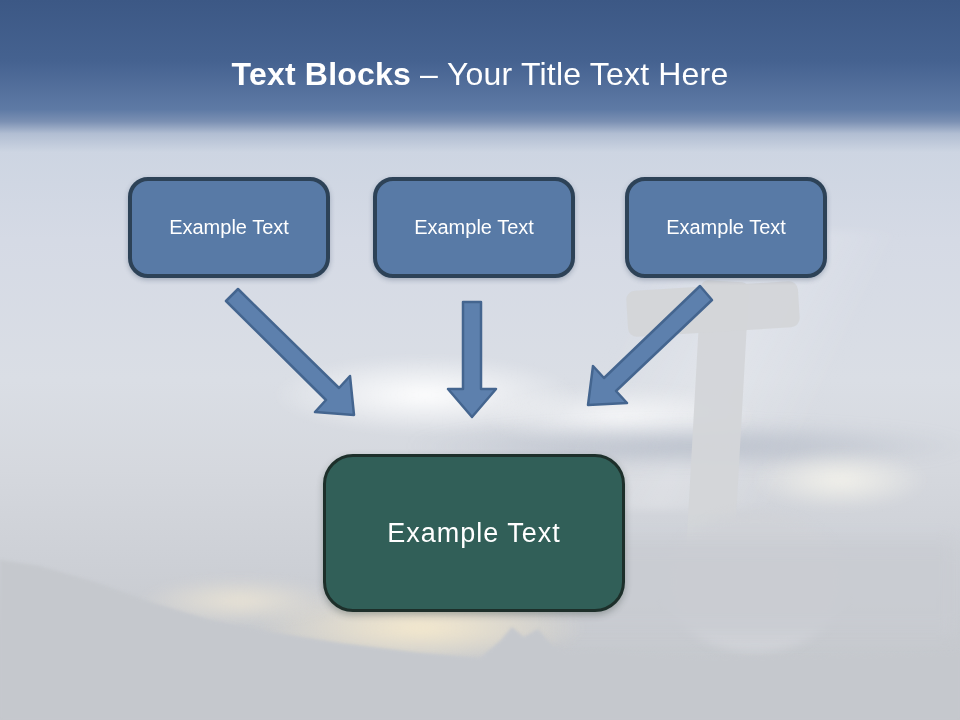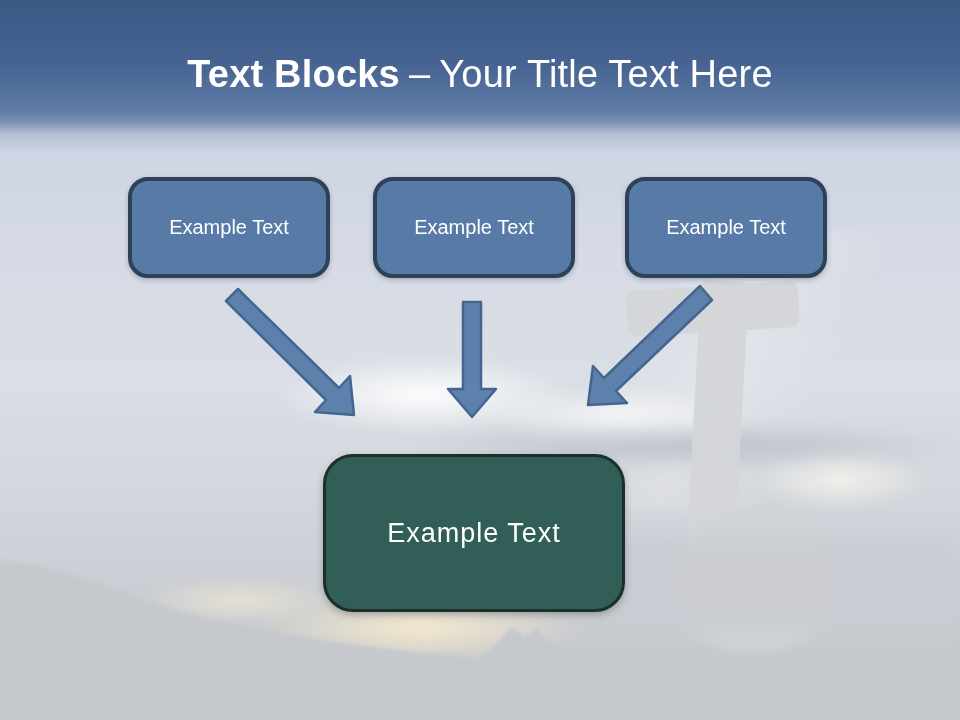--- a/index.html
+++ b/index.html
@@ -57,21 +57,21 @@
     background:linear-gradient(180deg,
       #3c5885 0%,
       #456290 40%,
       #5e7aa5 72%,
       #7b90b3 80%,
       rgba(173,186,208,.85) 88%,
       rgba(201,210,224,0) 100%);
   }
   .slide-title{
     position:absolute;left:0;top:52px;width:960px;
-    text-align:center;color:#ffffff;font-size:38px;line-height:44px;
+    text-align:center;color:#ffffff;font-size:32px;line-height:44px;
     letter-spacing:.2px;white-space:nowrap;
   }
   .slide-title .t-bold{font-weight:700;}
   .slide-title .t-dash{font-weight:400;margin:0 9px;}
   .slide-title .t-reg{font-weight:400;}
   
   .tblock{
     position:absolute;top:177px;width:202px;height:101px;
     box-sizing:border-box;
     background:#587aa6;

